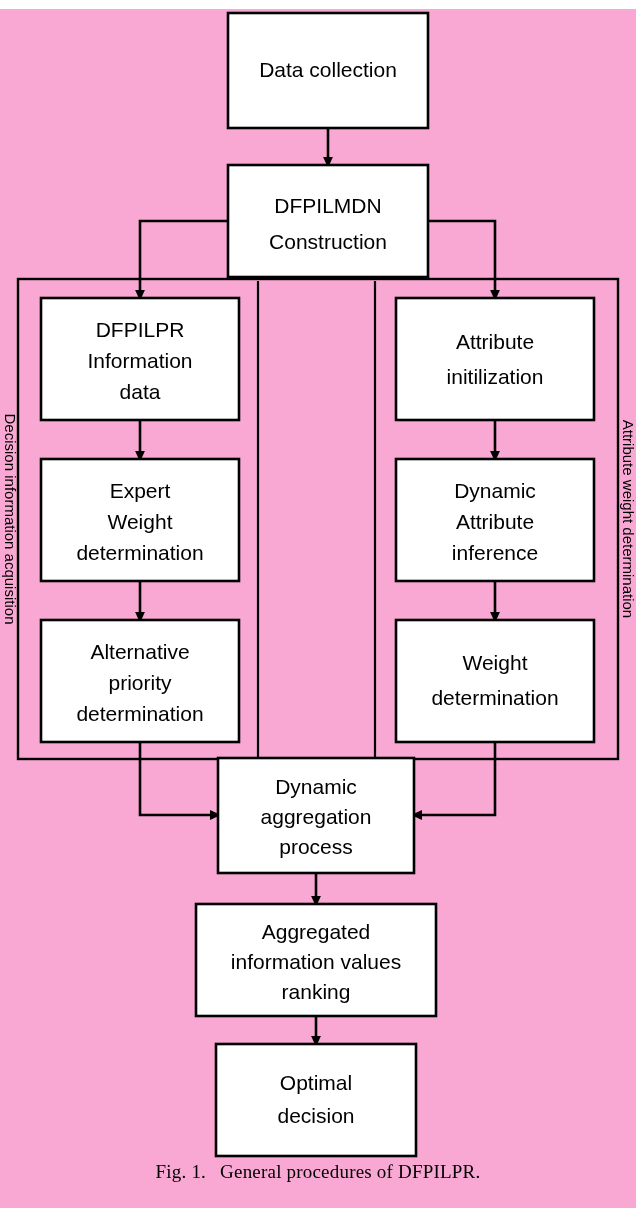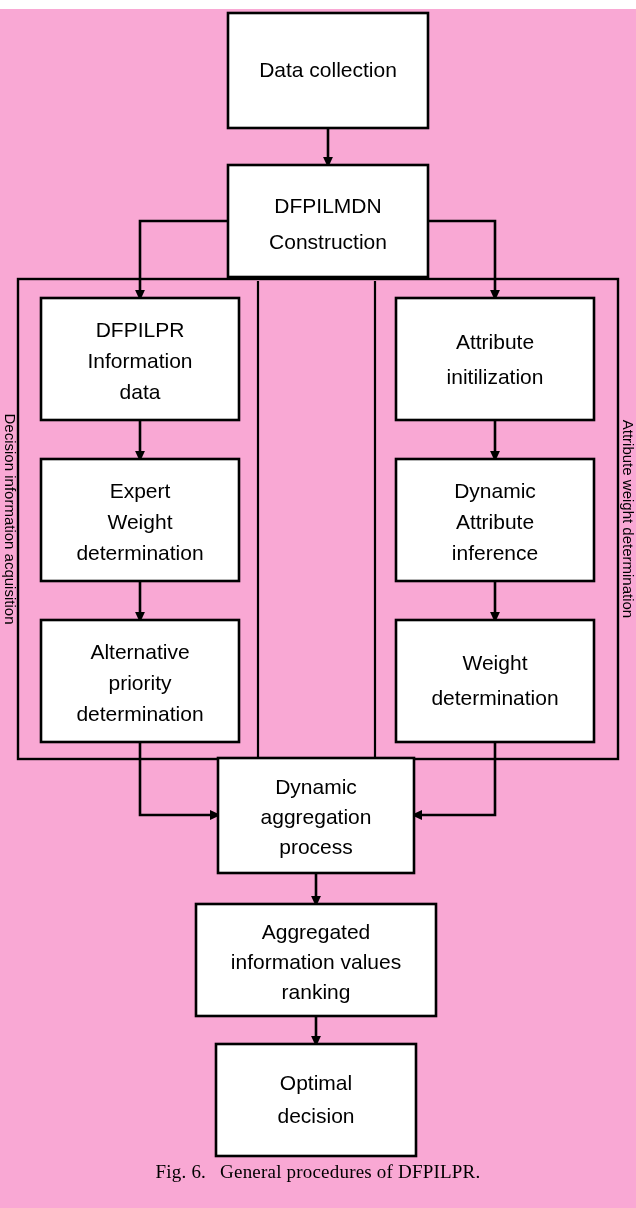--- a/index.html
+++ b/index.html
@@ -182,16 +182,16 @@
       <rect class="node-rect" x="216" y="1035" width="200" height="112"></rect>
       <text class="node-text" x="316" y="1075">Optimal</text>
       <text class="node-text" x="316" y="1108">decision</text>
     </g>
 
     <text class="side-text" x="9" y="510" transform="rotate(90 9 510)">Decision information acquisition</text>
     <text class="side-text" x="627" y="510" transform="rotate(90 627 510)">Attribute weight determination</text>
   </svg>
 
   <div class="caption">
-    <span class="cap-label">Fig. 6.</span><span>General procedures of DFPILPR.</span>
+    <span class="cap-label">Fig. 1.</span><span>General procedures of DFPILPR.</span>
   </div>
 
 </div>
 
 </body></html>

